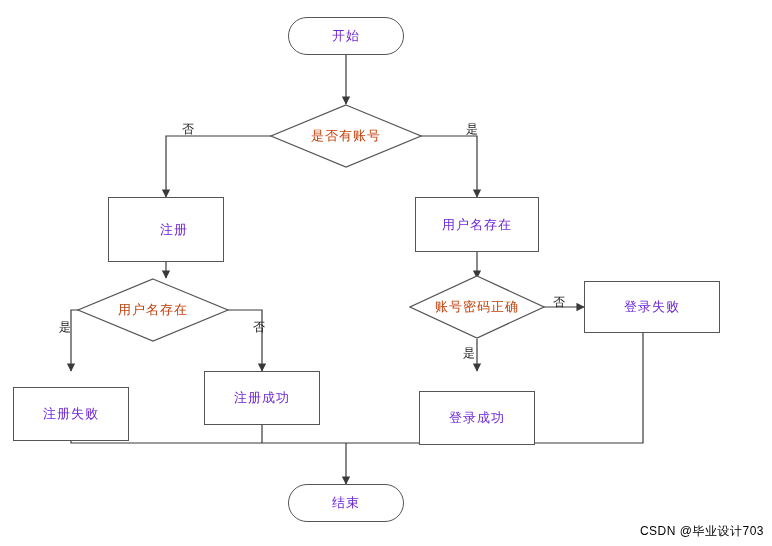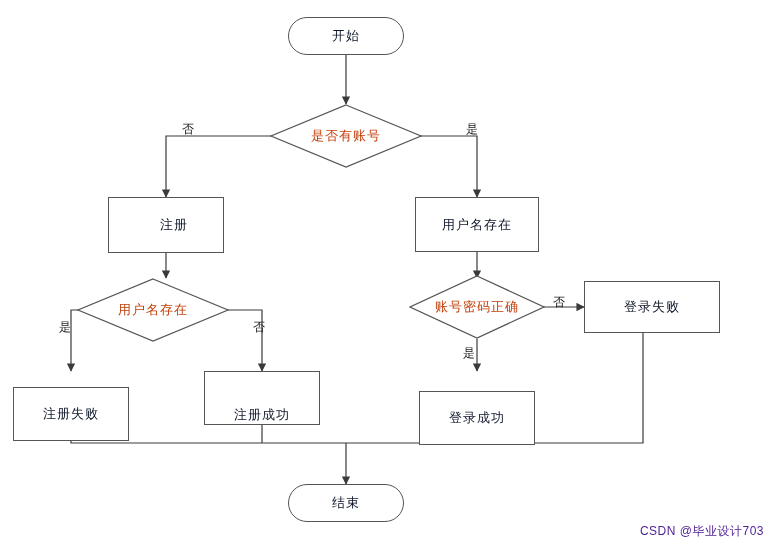--- a/index.html
+++ b/index.html
@@ -24,21 +24,21 @@
   }
   .node {
     position: absolute;
     box-sizing: border-box;
     background: #ffffff;
     border: 1px solid #555555;
     display: flex;
     align-items: center;
     justify-content: center;
     font-size: 13px;
-    color: #0f172a;
+    color: #6d28d9;
     letter-spacing: 1px;
     z-index: 2;
   }
   .node.terminator {
     border-radius: 22px;
   }
   .node.process {
     border-radius: 0;
   }
   .diamond-wrap {
@@ -72,21 +72,21 @@
     color: #1a1a1a;
     z-index: 3;
     background: transparent;
     letter-spacing: 0.5px;
   }
   .watermark {
     position: absolute;
     right: 8px;
     bottom: 6px;
     font-size: 12px;
-    color: #4c1d95;
+    color: #000000;
     letter-spacing: 0.5px;
     z-index: 4;
   }
 </style>
 </head>
 <body>
 
 <div id="canvas">
 
   <svg id="edges" viewBox="0 0 772 546" xmlns="http://www.w3.org/2000/svg">
@@ -131,21 +131,21 @@
     <span>开始</span>
   </div>
 
   <div class="diamond-wrap" style="left:270px; top:104px; width:152px; height:64px;">
     <svg class="dshape" viewBox="0 0 152 64" xmlns="http://www.w3.org/2000/svg">
       <polygon points="76,1 151,32 76,63 1,32" fill="#ffffff" stroke="#555555" stroke-width="1.2"></polygon>
     </svg>
     <div class="dlabel">是否有账号</div>
   </div>
 
-  <div class="node process" style="left:108px; top:197px; width:116px; height:56px;padding-left:16px;">
+  <div class="node process" style="left:108px; top:197px; width:116px; height:65px;padding-left:16px;">
     <span>注册</span>
   </div>
 
   <div class="node process" style="left:415px; top:197px; width:124px; height:55px;">
     <span>用户名存在</span>
   </div>
 
   <div class="diamond-wrap" style="left:77px; top:278px; width:152px; height:64px;">
     <svg class="dshape" viewBox="0 0 152 64" xmlns="http://www.w3.org/2000/svg">
       <polygon points="76,1 151,32 76,63 1,32" fill="#ffffff" stroke="#555555" stroke-width="1.2"></polygon>
@@ -161,21 +161,21 @@
   </div>
 
   <div class="node process" style="left:584px; top:281px; width:136px; height:52px;">
     <span>登录失败</span>
   </div>
 
   <div class="node process" style="left:13px; top:371px; width:116px; height:54px;margin-top:16px;">
     <span>注册失败</span>
   </div>
 
-  <div class="node process" style="left:204px; top:371px; width:116px; height:54px;align-items:flex-end;">
+  <div class="node process" style="left:204px; top:371px; width:116px; height:54px;">
     <span>注册成功</span>
   </div>
 
   <div class="node process" style="left:419px; top:391px; width:116px; height:54px;">
     <span>登录成功</span>
   </div>
 
   <div class="node terminator" style="left:288px; top:484px; width:116px; height:38px;justify-content:center;">
     <span>结束</span>
   </div>

